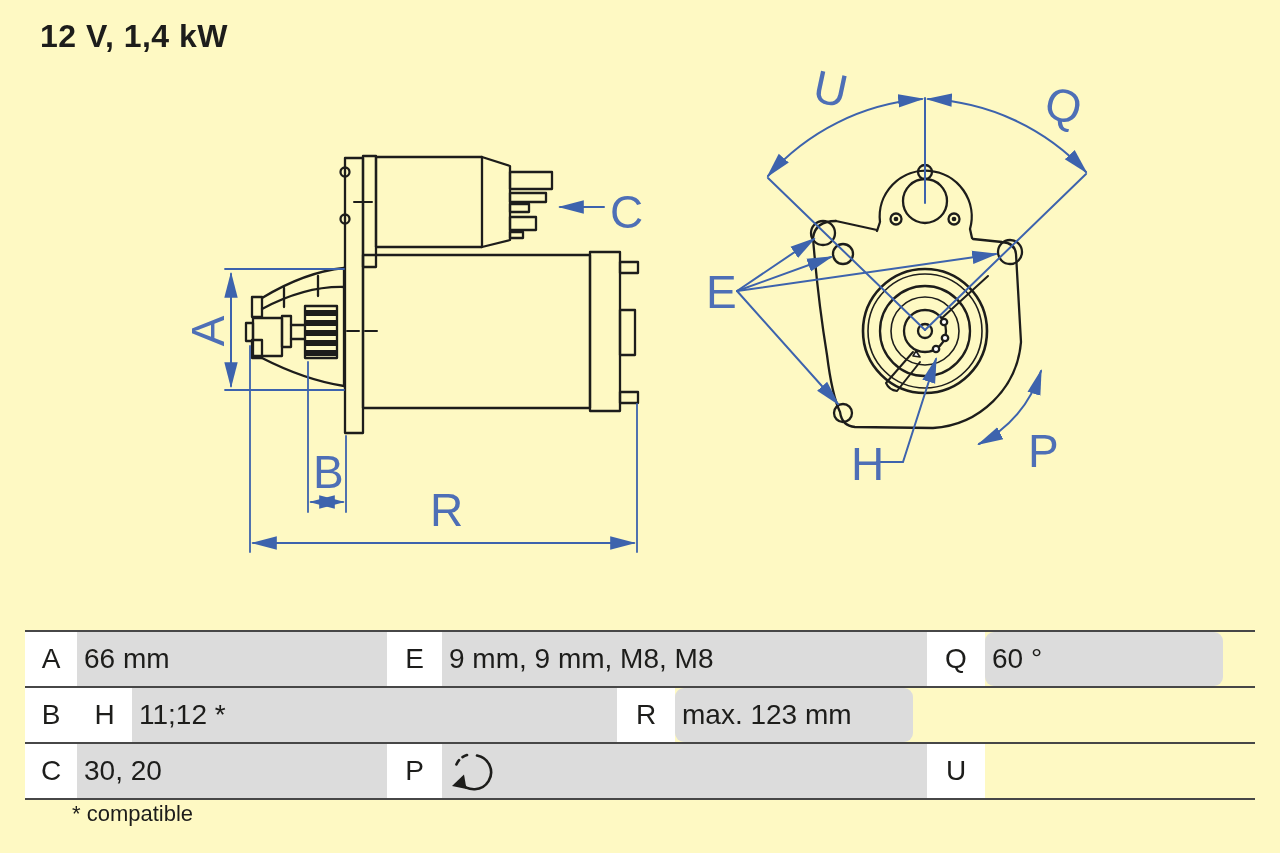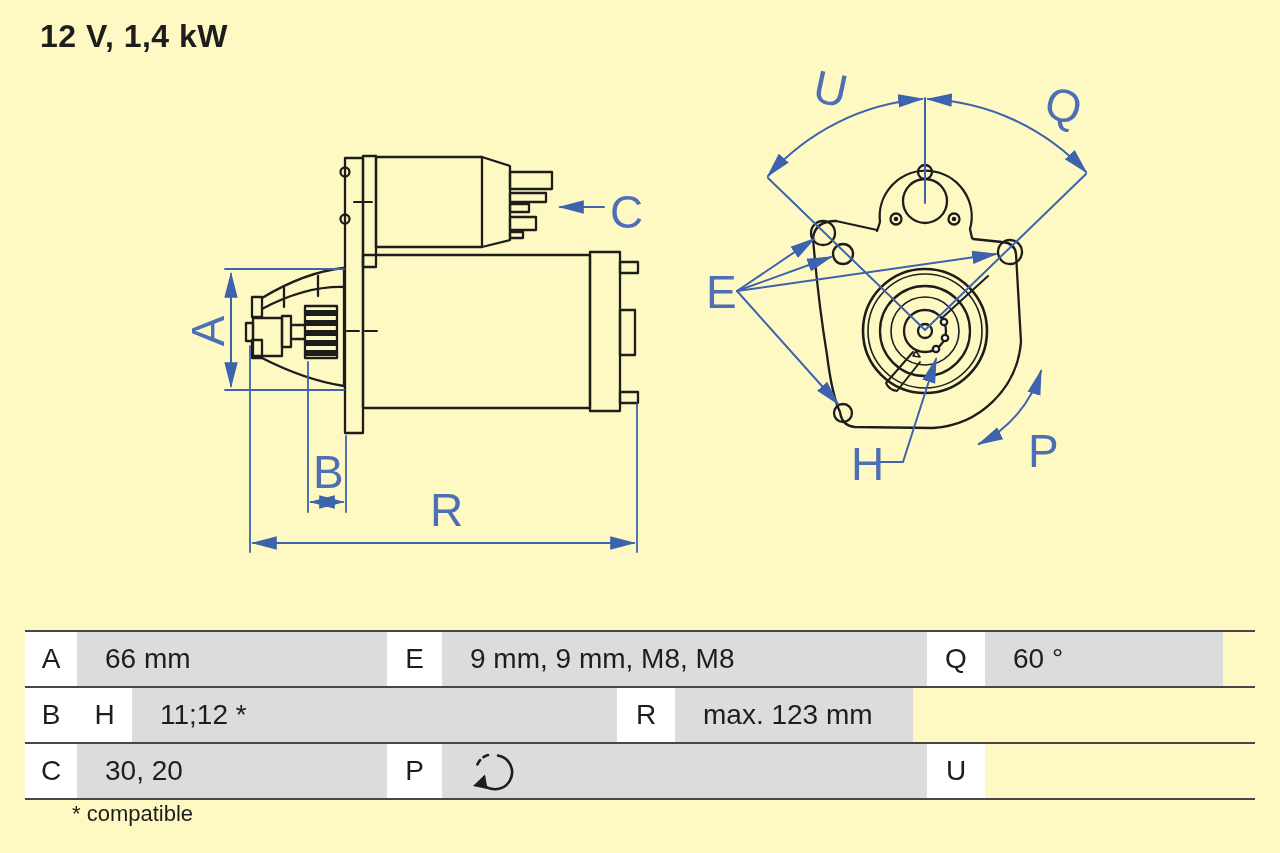--- a/index.html
+++ b/index.html
@@ -5,24 +5,24 @@
   html,body{margin:0;padding:0;background:#ffffff;}
   #stage{position:relative;width:1280px;height:853px;background:#fef9c3;overflow:hidden;
          font-family:"Liberation Sans",sans-serif;color:#1d1d1b;}
   #title{position:absolute;left:40px;top:18px;font-size:32px;font-weight:700;letter-spacing:.5px;}
   #drawing{position:absolute;left:0;top:0;}
   #tech-heading{position:absolute;left:36px;top:587px;font-size:29px;font-weight:700;}
   #spec-table{position:absolute;left:25px;top:630px;width:1230px;border-bottom:2px solid #474747;}
   .t-row{display:flex;height:54px;border-top:2px solid #474747;align-items:stretch;}
   .kcell{background:#ffffff;display:flex;align-items:center;justify-content:center;
          font-size:28px;}
-  .vcell{background:#dcdcdc;display:flex;align-items:center;font-size:28px;padding-left:28px;box-sizing:border-box;}
+  .vcell{background:#dcdcdc;display:flex;align-items:center;font-size:28px;padding-left:7px;box-sizing:border-box;}
   .k1{width:52px;} .v1{width:310px;}
   .k2{width:55px;} .v2{width:485px;}
-  .k3{width:58px;} .v3{width:238px;}
+  .k3{width:58px;} .v3{width:238px;border-radius:9px;}
   #footnote{position:absolute;left:72px;top:801px;font-size:22px;}
   .sketch-label{font-family:"Liberation Sans",sans-serif;font-size:46px;fill:#4e6fb6;}
 </style>
 </head>
 <body>
 
 <div id="stage">
 
   <div id="title">12 V, 1,4 kW</div>
 

